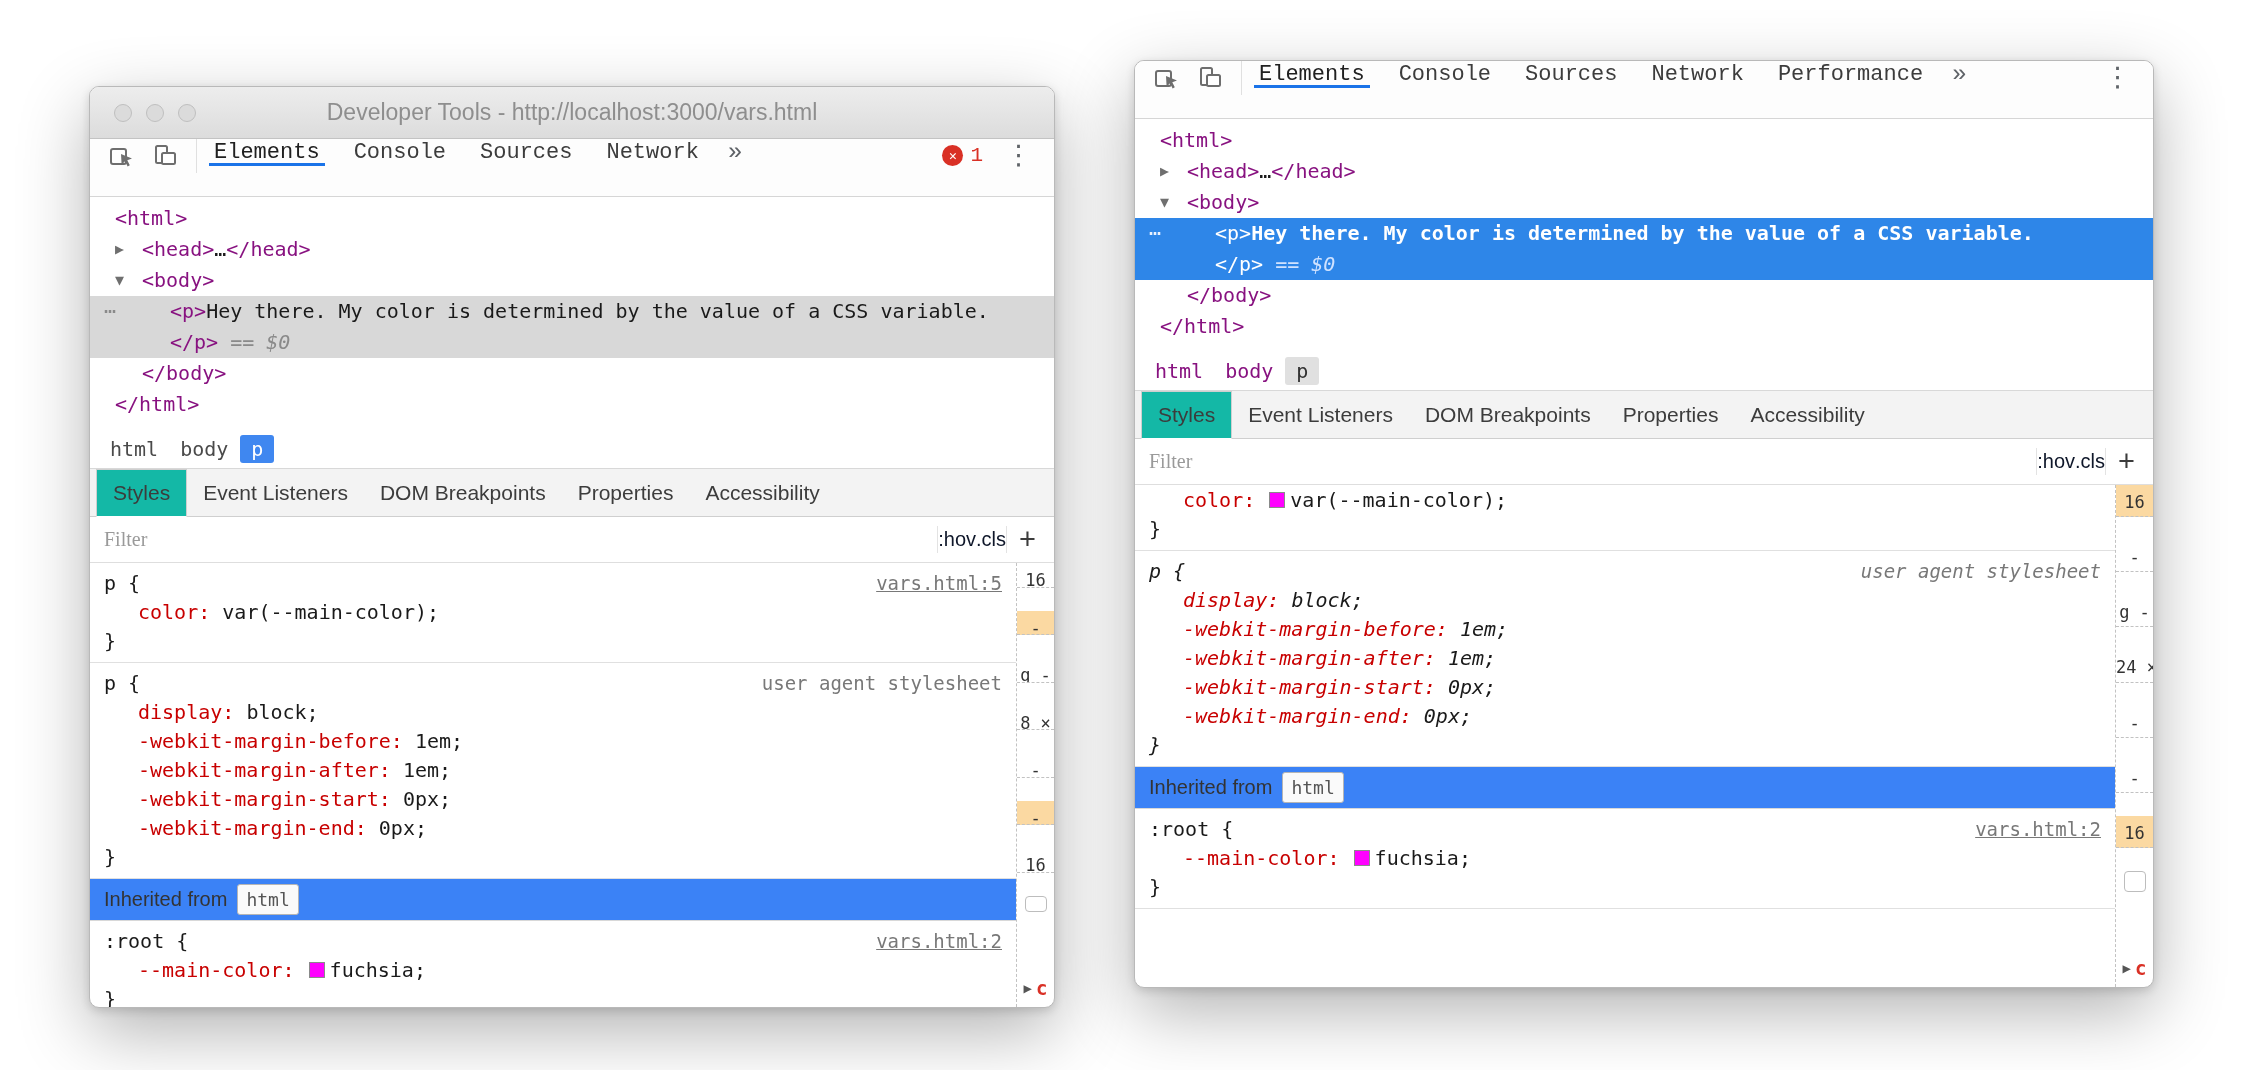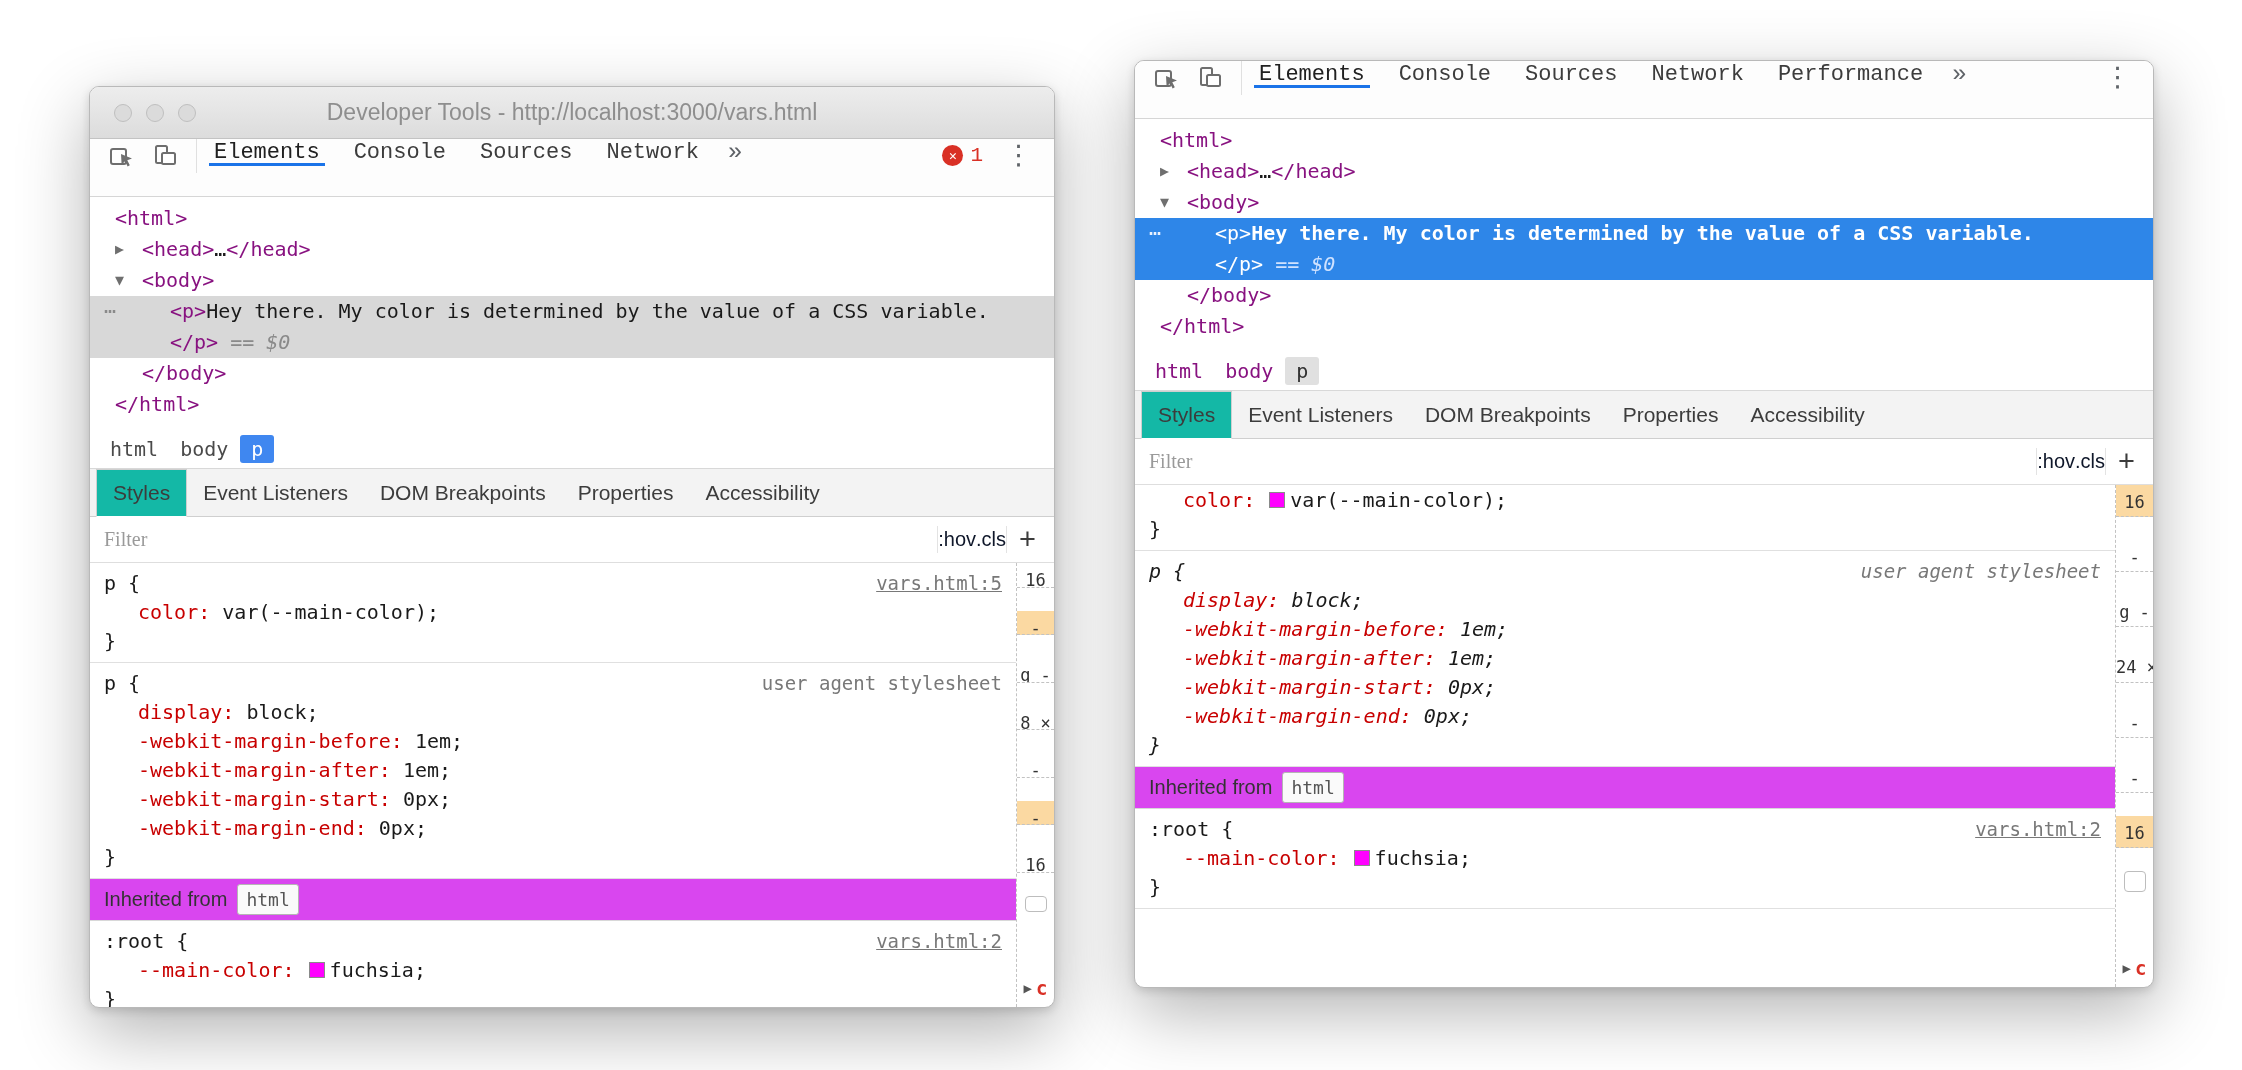--- a/index.html
+++ b/index.html
@@ -84,21 +84,21 @@
                  line-height:29px; color:#1a1a1a; }
   .rule { border-bottom:1px solid #e0e0e0; padding:6px 14px; }
   .rule-head { display:flex; align-items:baseline; }
   .rule-link { margin-left:auto; color:#787878; text-decoration:underline; font-size:19px; }
   .origin { margin-left:auto; color:#787878; font-size:19px; }
   .decl { padding-left:34px; }
   .prop { color:#c80000; }
   .val  { color:#1a1a1a; }
   .swatch { display:inline-block; width:16px; height:16px; background:#ff00ff; border:1px solid #8a8a8a;
             margin:0 5px 0 2px; vertical-align:-1px; }
-  .inh { background:#d946ef; border-bottom:1px solid #d8d8d8; padding:5px 14px;
+  .inh { background:#3b82f6; border-bottom:1px solid #d8d8d8; padding:5px 14px;
          font-family:"Liberation Sans", sans-serif; font-size:20px; color:#333;
          display:flex; align-items:center; gap:10px; }
   .chip { font-family:"DejaVu Sans Mono", monospace; font-size:18px; border:1px solid #b5b5b5;
           background:#fafafa; border-radius:3px; padding:0 8px; color:#555; }
   .ua-italic, .ua-italic .prop, .ua-italic .val, .ua-italic .origin { font-style:italic; }
   .scrolled { margin-top:-34px; }
 
   
   .bm-strip { width:38px; flex:0 0 38px; border-left:1px dashed #c2c2c2; display:flex; flex-direction:column;
               font-family:"DejaVu Sans Mono", monospace; font-size:17px; color:#333; text-align:center;gap:23px; }

